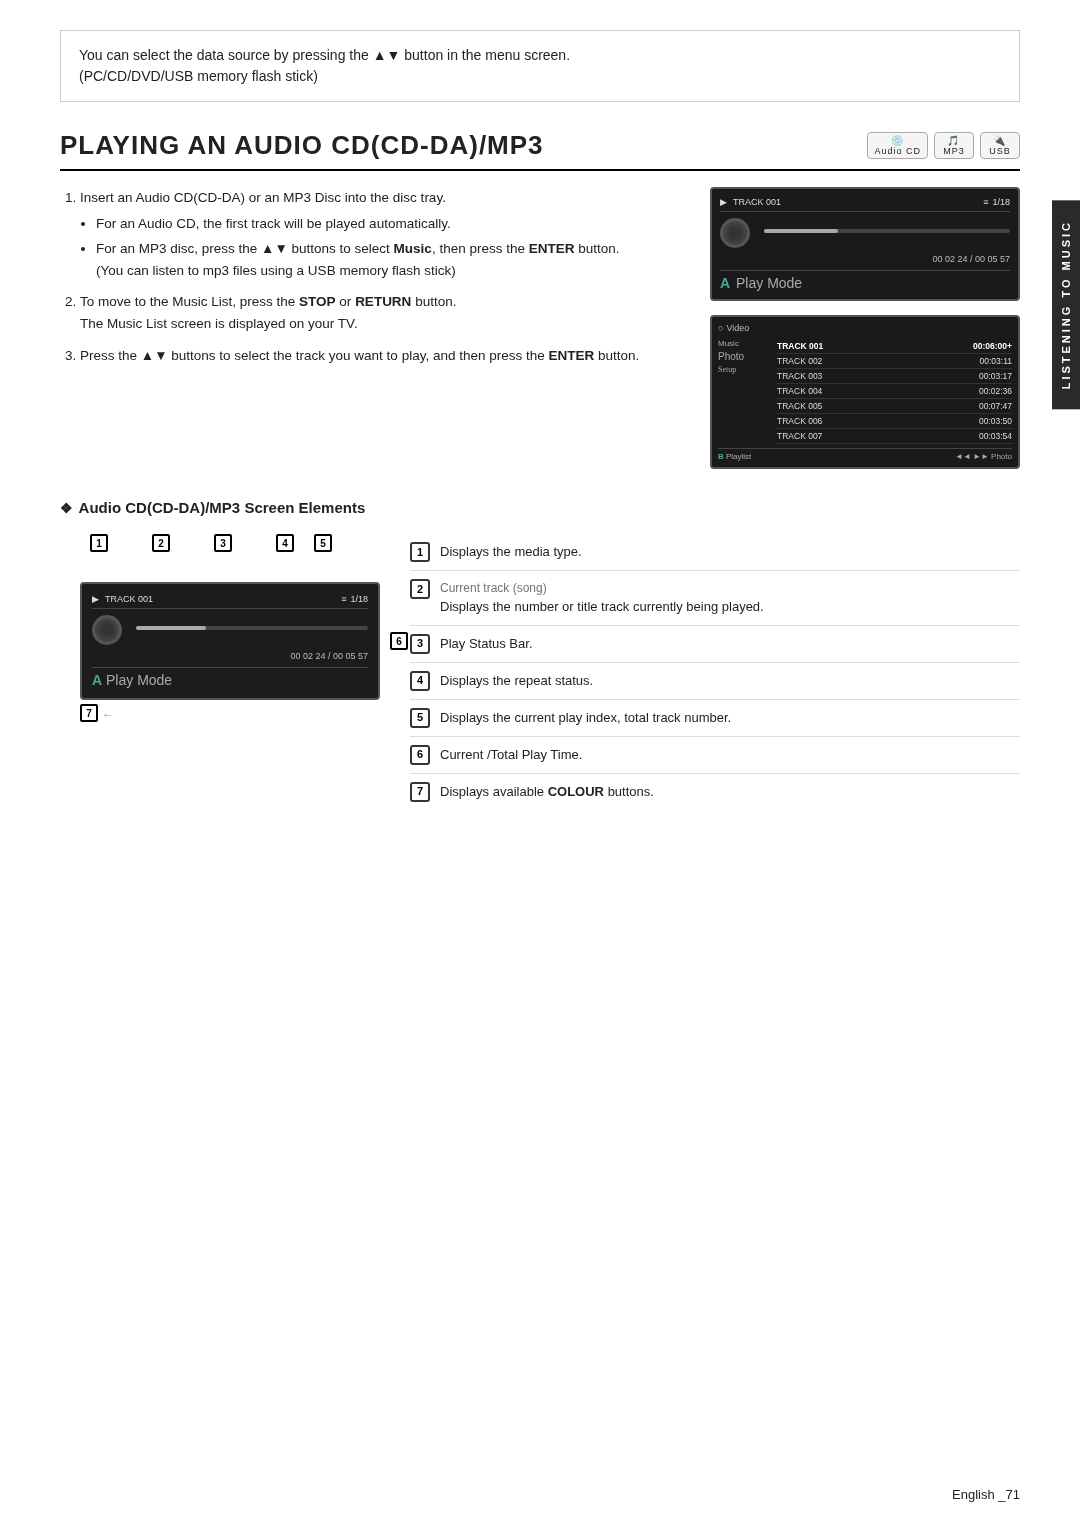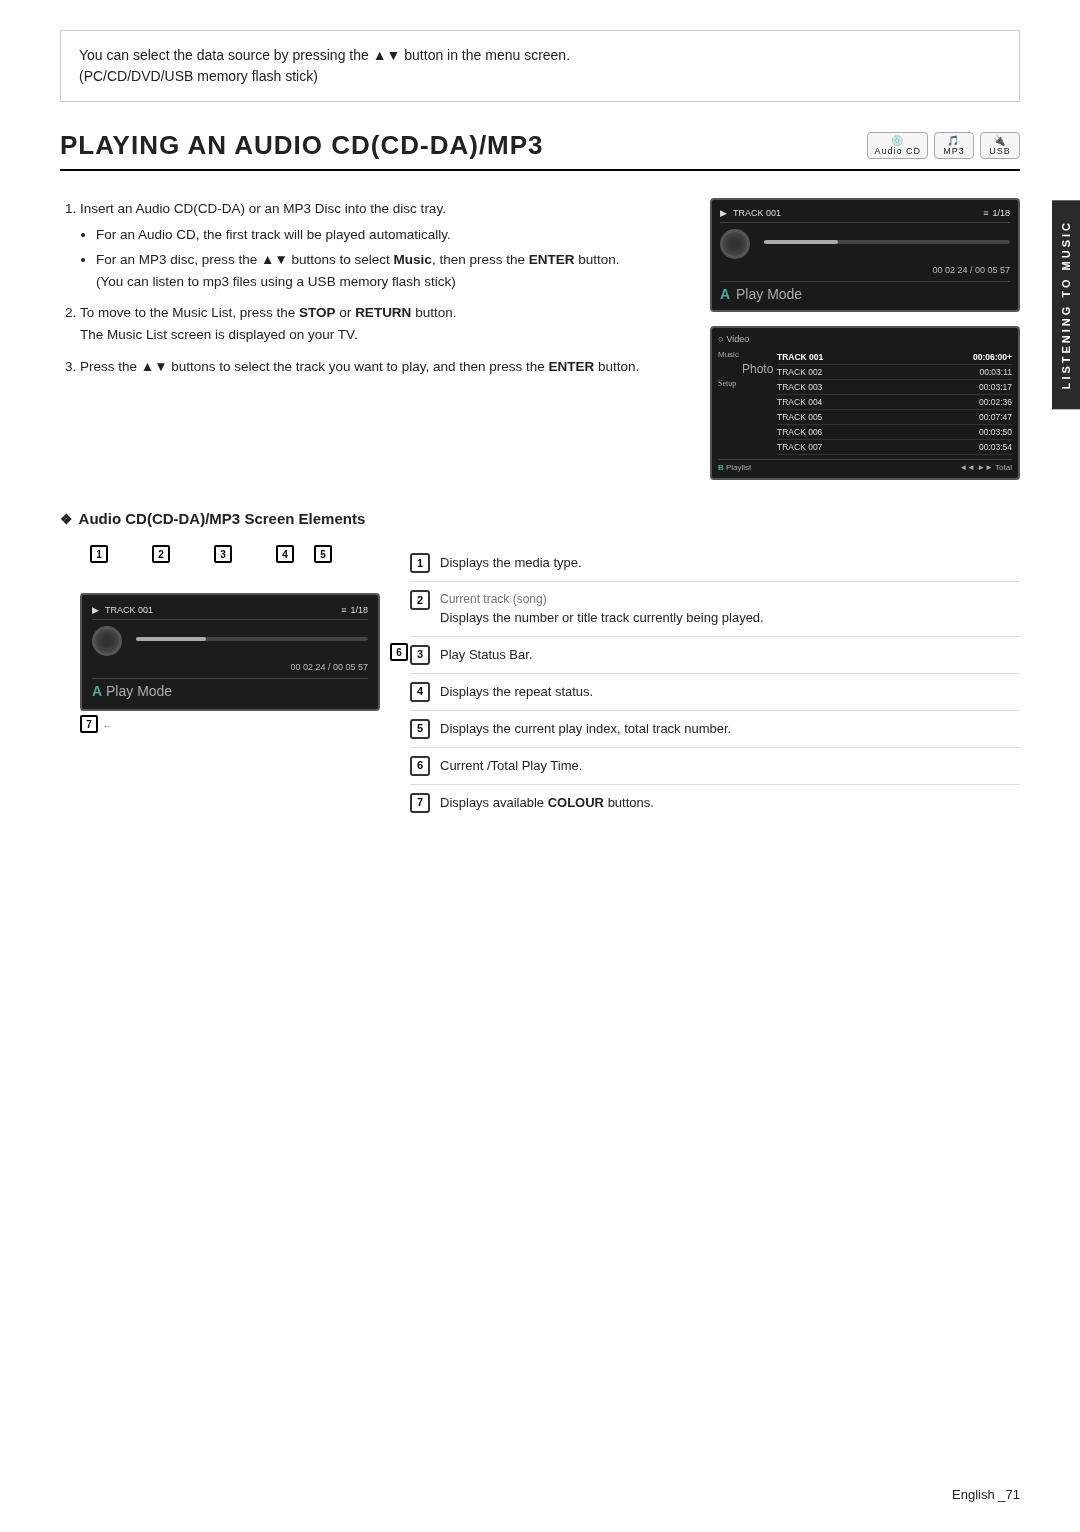--- a/index.html
+++ b/index.html
@@ -31,21 +31,21 @@
       line-height: 1.5;
     }
 
     
     .section-title {
       font-size: 26px;
       font-weight: bold;
       letter-spacing: 1px;
       border-bottom: 2px solid #000;
       padding-bottom: 8px;
-      margin-bottom: 27px;
+      margin-bottom: 16px;
       display: flex;
       align-items: center;
       justify-content: space-between;
     }
 
     .title-icons {
       display: flex;
       gap: 6px;
       align-items: center;
     }
@@ -425,21 +425,21 @@
       <div class="music-list-screen">
         <div class="ml-menu-bar">
           <div class="ml-menu-item">
             <span>○</span>
             <span>Video</span>
           </div>
         </div>
         <div class="ml-content">
           <div class="ml-sidebar">
             <div style="font-size:8px;margin-bottom:3px;color:#aaa;">Music</div>
-            <div style="font-size:12px;margin-bottom:3px;color:#aaa;margin-left:24px;">Photo</div>
+            <div style="font-size:10px;margin-bottom:3px;color:#aaa;">Photo</div>
             <div style="font-size:8px;margin-bottom:3px;color:#aaa;font-family:Liberation Serif, serif;">Setup</div>
           </div>
           <div class="ml-tracks">
             <div class="ml-track-row active">
               <span>TRACK 001</span>
               <span>00:06:00+</span>
             </div>
             <div class="ml-track-row">
               <span>TRACK 002</span>
               <span>00:03:11</span>
@@ -463,21 +463,21 @@
             <div class="ml-track-row">
               <span>TRACK 007</span>
               <span>00:03:54</span>
             </div>
           </div>
         </div>
         <div class="ml-bottom">
           <span>
             <span style="color:#4a9;font-weight:bold;">B</span> Playlist
           </span>
-          <span>◄◄ ►► Total</span>
+          <span>◄◄ ►► Photo</span>
         </div>
       </div>
 
     </div>
   </div>
 
   <div class="screen-elements-section">
 
     <div class="screen-elements-title">
       <span>Audio CD(CD-DA)/MP3 Screen Elements</span>

